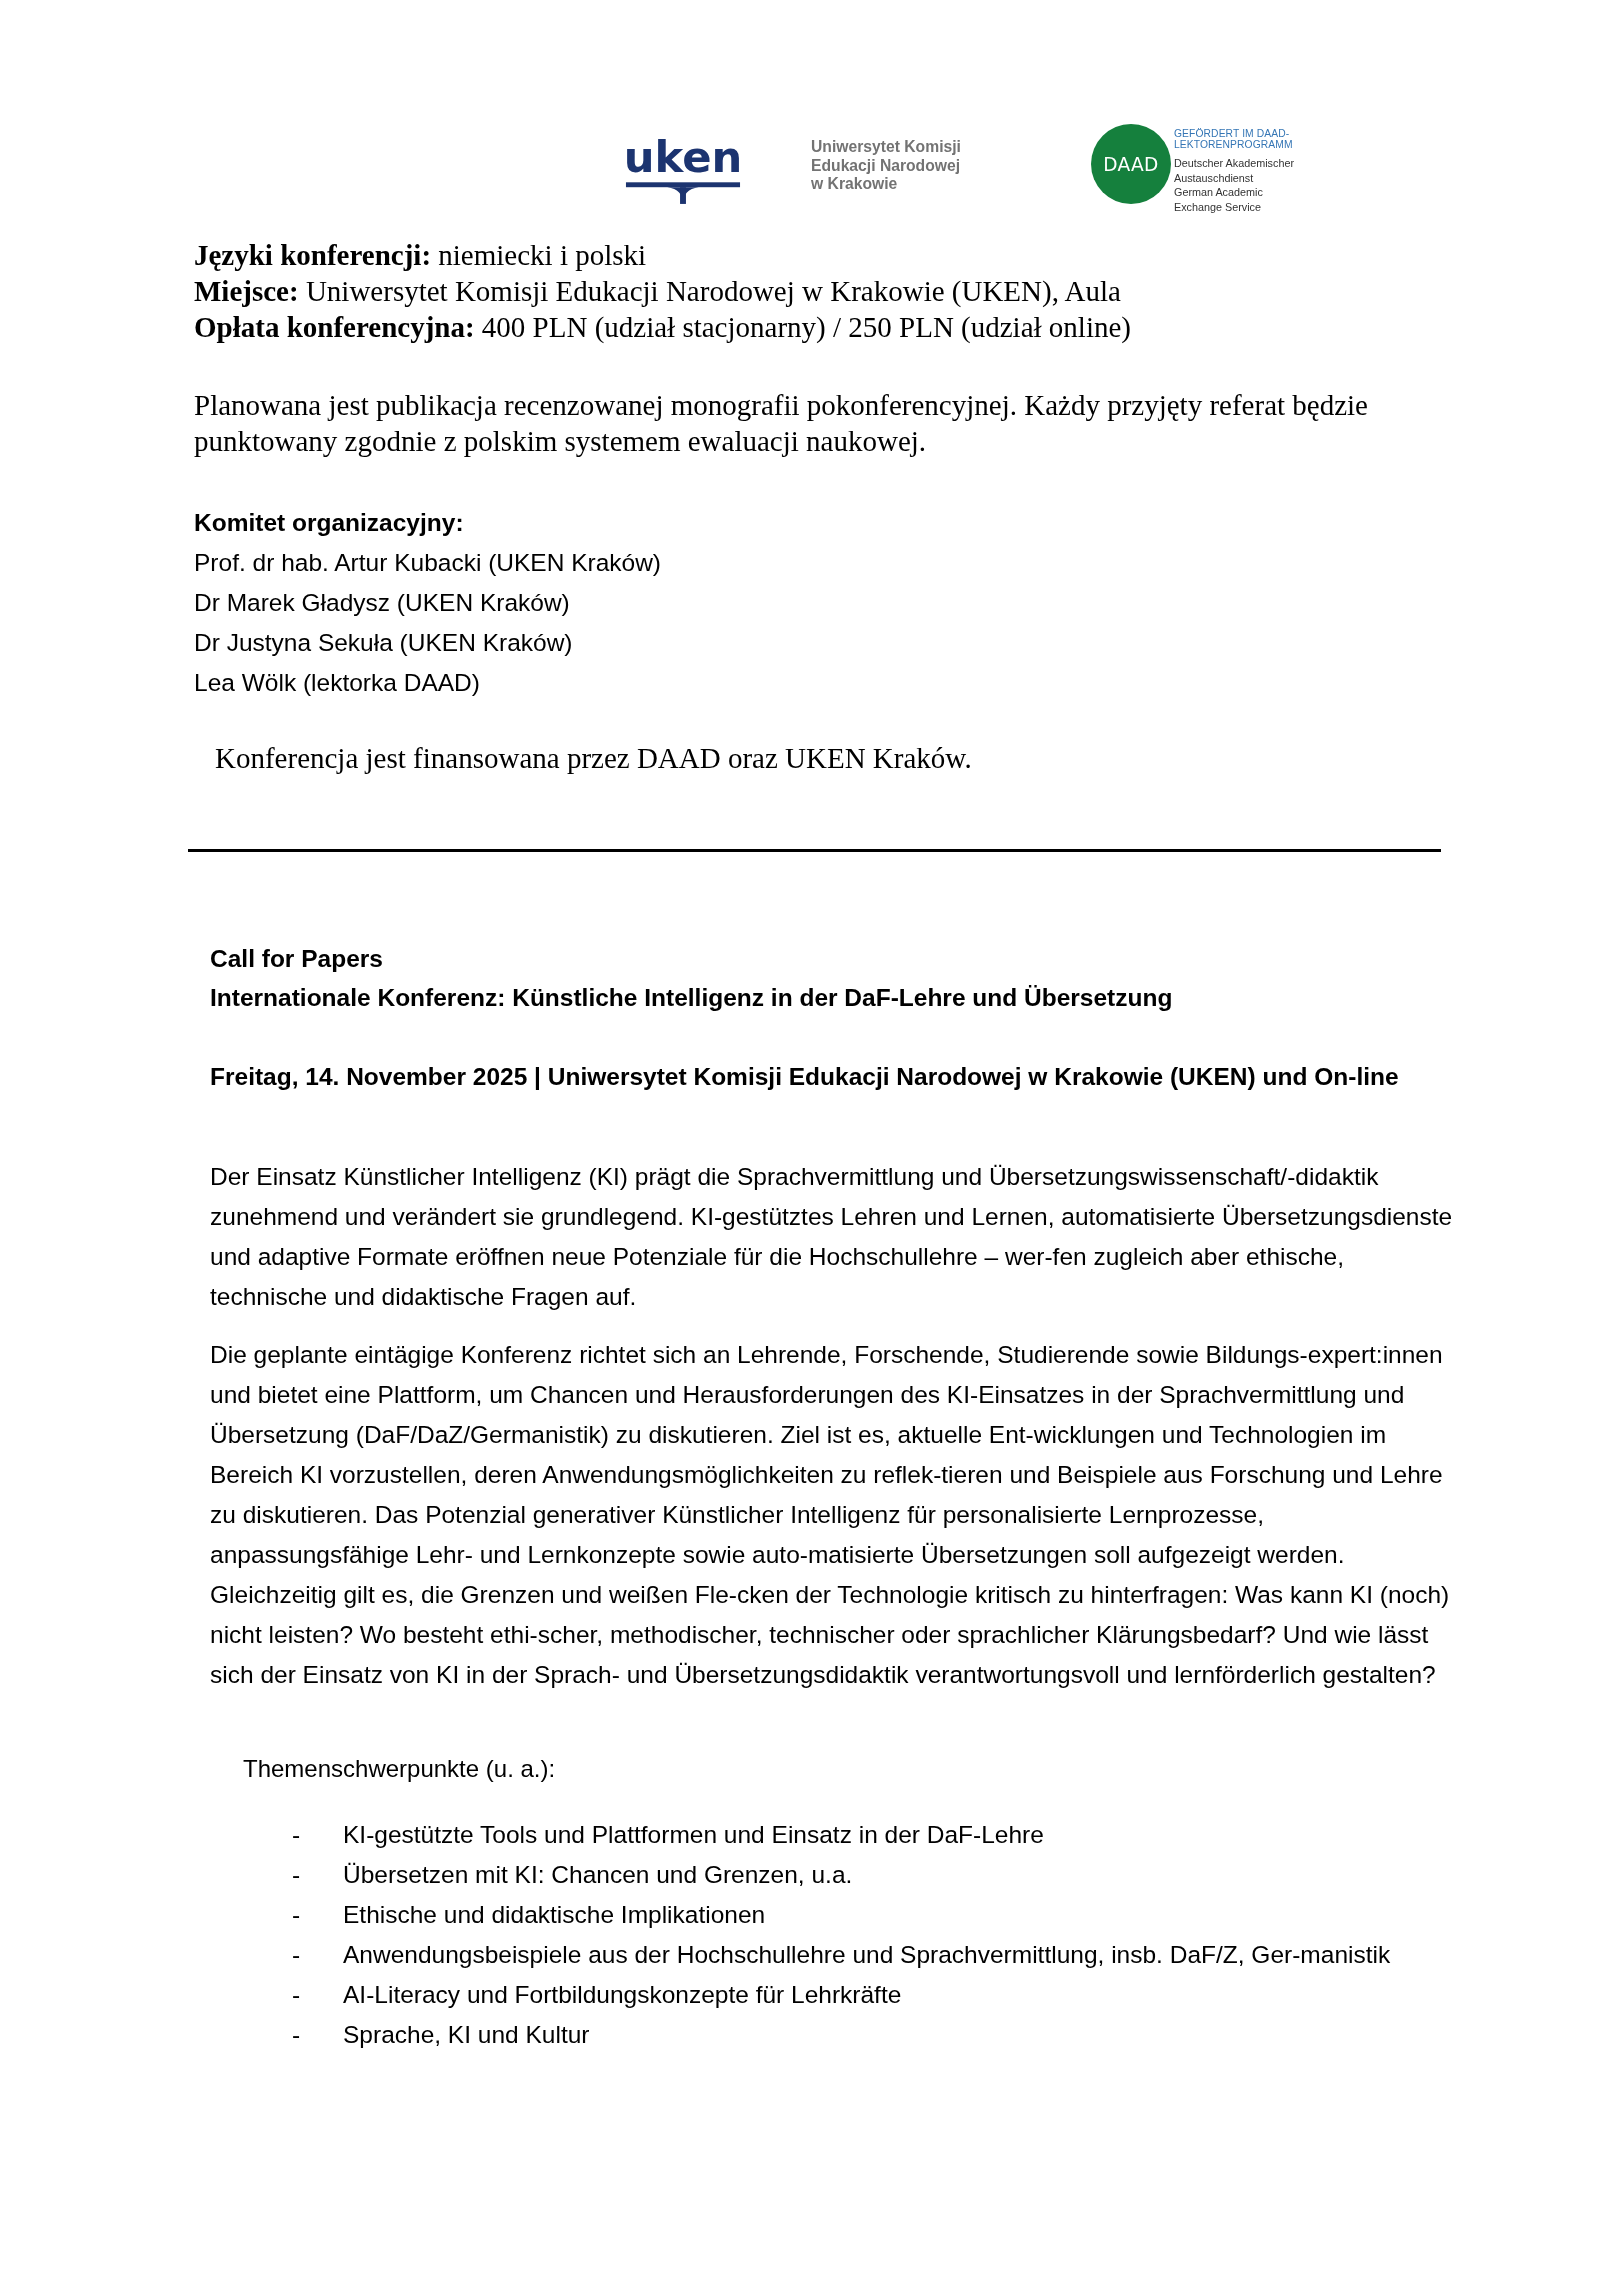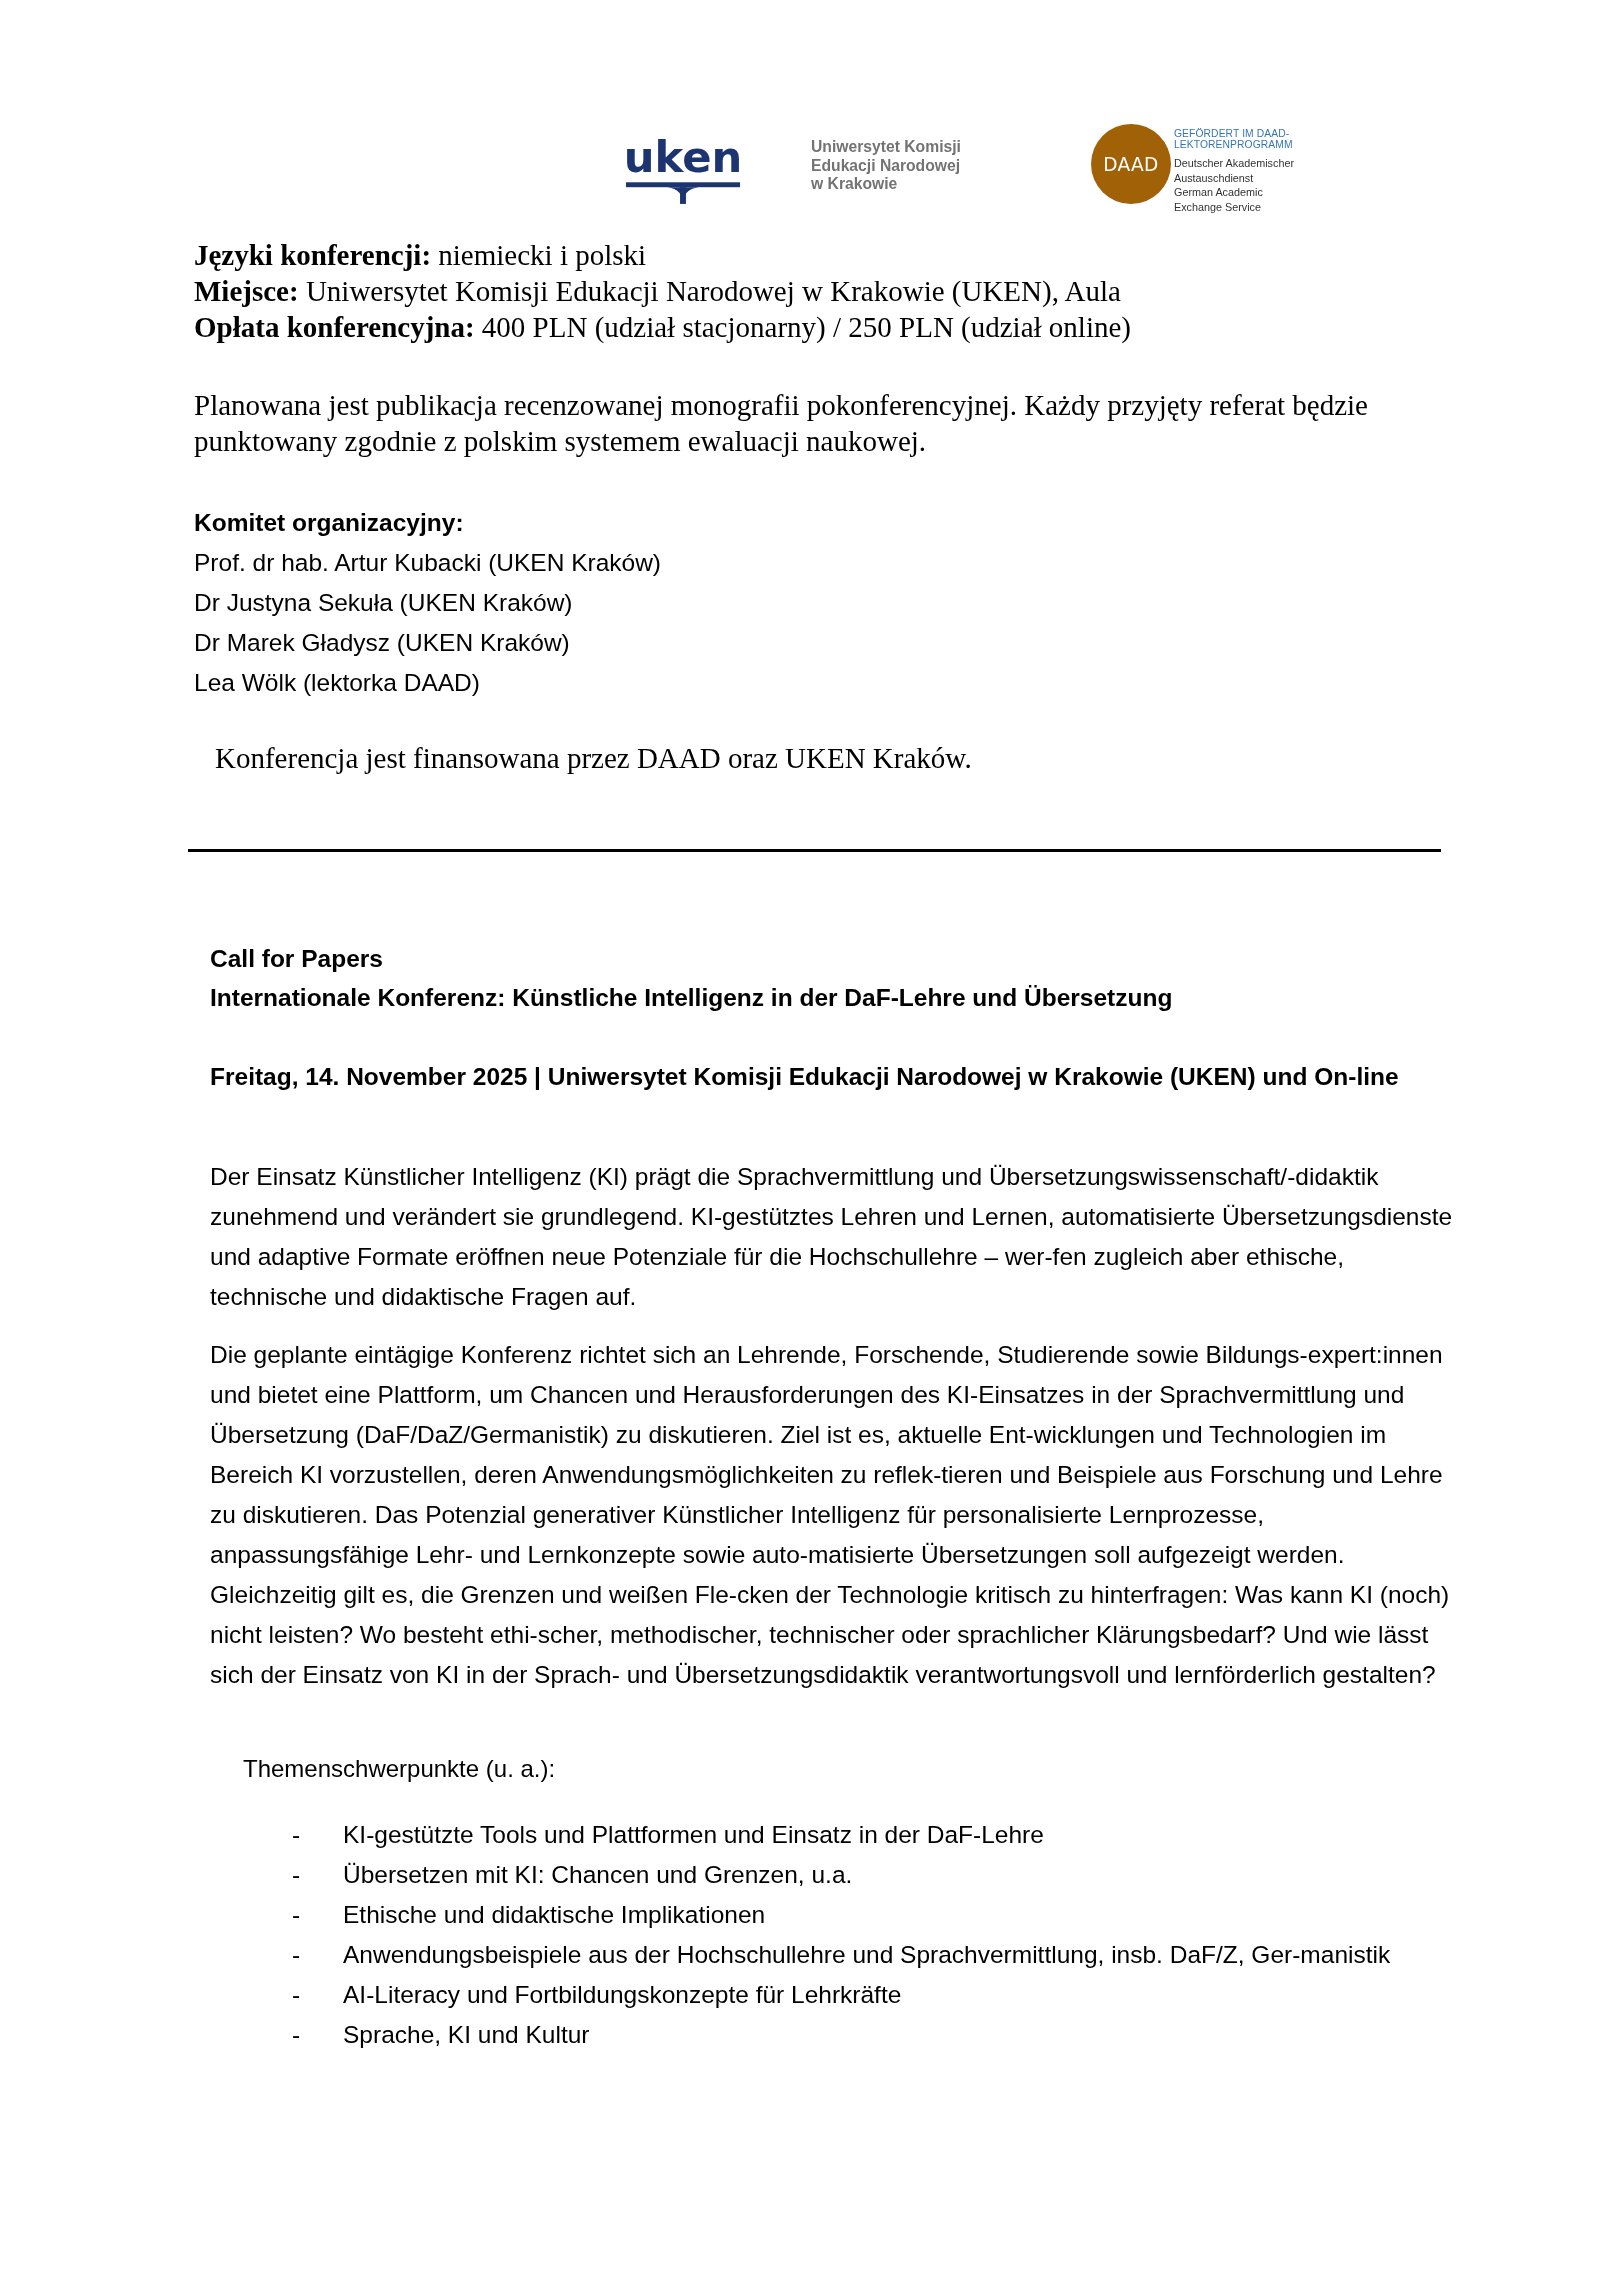--- a/index.html
+++ b/index.html
@@ -2,21 +2,21 @@
 <html><head>
 <meta charset="utf-8">
 <style>
   html, body { margin: 0; padding: 0; background: #ffffff; }
   body { width: 1621px; height: 2293px; position: relative; overflow: hidden; color: #000; }
   .page { position: absolute; left: 0; top: 0; width: 1297px; height: 2293px; }
 
   
   .logo-uken { position: absolute; left: 624px; top: 135px; width: 118px; height: 71px; }
   .uken-text { position: absolute; left: 811px; top: 138px; font-family: "Liberation Sans", sans-serif; font-weight: bold; color: #737373; font-size: 15.7px; line-height: 18.6px; }
-  .daad-circle { position: absolute; left: 1091px; top: 124px; width: 80px; height: 80px; border-radius: 50%; background: #a16207; color: #fff; font-family: "DejaVu Sans", sans-serif; font-size: 18.6px; display: flex; align-items: center; justify-content: center; letter-spacing: 0.3px; }
+  .daad-circle { position: absolute; left: 1091px; top: 124px; width: 80px; height: 80px; border-radius: 50%; background: #15803d; color: #fff; font-family: "DejaVu Sans", sans-serif; font-size: 18.6px; display: flex; align-items: center; justify-content: center; letter-spacing: 0.3px; }
   .daad-texts { position: absolute; left: 1174px; top: 128px; font-family: "Liberation Sans", sans-serif; }
   .daad-top { color: #3576b5; font-size: 10.3px; letter-spacing: 0.1px; }
   .daad-line { color: #333; font-size: 10.8px; line-height: 14.7px; }
   .daad-line.first { margin-top: 5.9px; }
 
   
   .serif { font-family: "Liberation Serif", serif; font-size: 29px; line-height: 36px; }
   .pl-info { position: absolute; left: 194px; top: 237px; width: 1274px; }
   .pl-info b { font-weight: bold; text-align: center; }
   .pl-pub { position: absolute; left: 194px; top: 387px; width: 1274px; }
@@ -69,22 +69,22 @@
     <div><b>Języki konferencji:</b><span> niemiecki i polski</span></div>
     <div><b>Miejsce:</b><span> Uniwersytet Komisji Edukacji Narodowej w Krakowie (UKEN), Aula</span></div>
     <div><b>Opłata konferencyjna:</b><span> 400 PLN (udział stacjonarny) / 250 PLN (udział online)</span></div>
   </div>
 
   <div class="pl-pub serif">Planowana jest publikacja recenzowanej monografii pokonferencyjnej. Każdy przyjęty referat będzie punktowany zgodnie z polskim systemem ewaluacji naukowej.</div>
 
   <div class="committee sans">
     <div class="head">Komitet organizacyjny:</div>
     <div>Prof. dr hab. Artur Kubacki (UKEN Kraków)</div>
+    <div>Dr Marek Gładysz (UKEN Kraków)</div>
     <div>Dr Justyna Sekuła (UKEN Kraków)</div>
-    <div>Dr Marek Gładysz (UKEN Kraków)</div>
     <div>Lea Wölk (lektorka DAAD)</div>
   </div>
 
   <div class="pl-fund serif">Konferencja jest finansowana przez DAAD oraz UKEN Kraków.</div>
 
   <div class="divider"></div>
 
   <div class="de bold cfp-title">Call for Papers</div>
   <div class="de bold cfp-sub">Internationale Konferenz: Künstliche Intelligenz in der DaF-Lehre und Übersetzung</div>
   <div class="de bold cfp-date">Freitag, 14. November 2025 | Uniwersytet Komisji Edukacji Narodowej w Krakowie (UKEN) und On-line</div>

